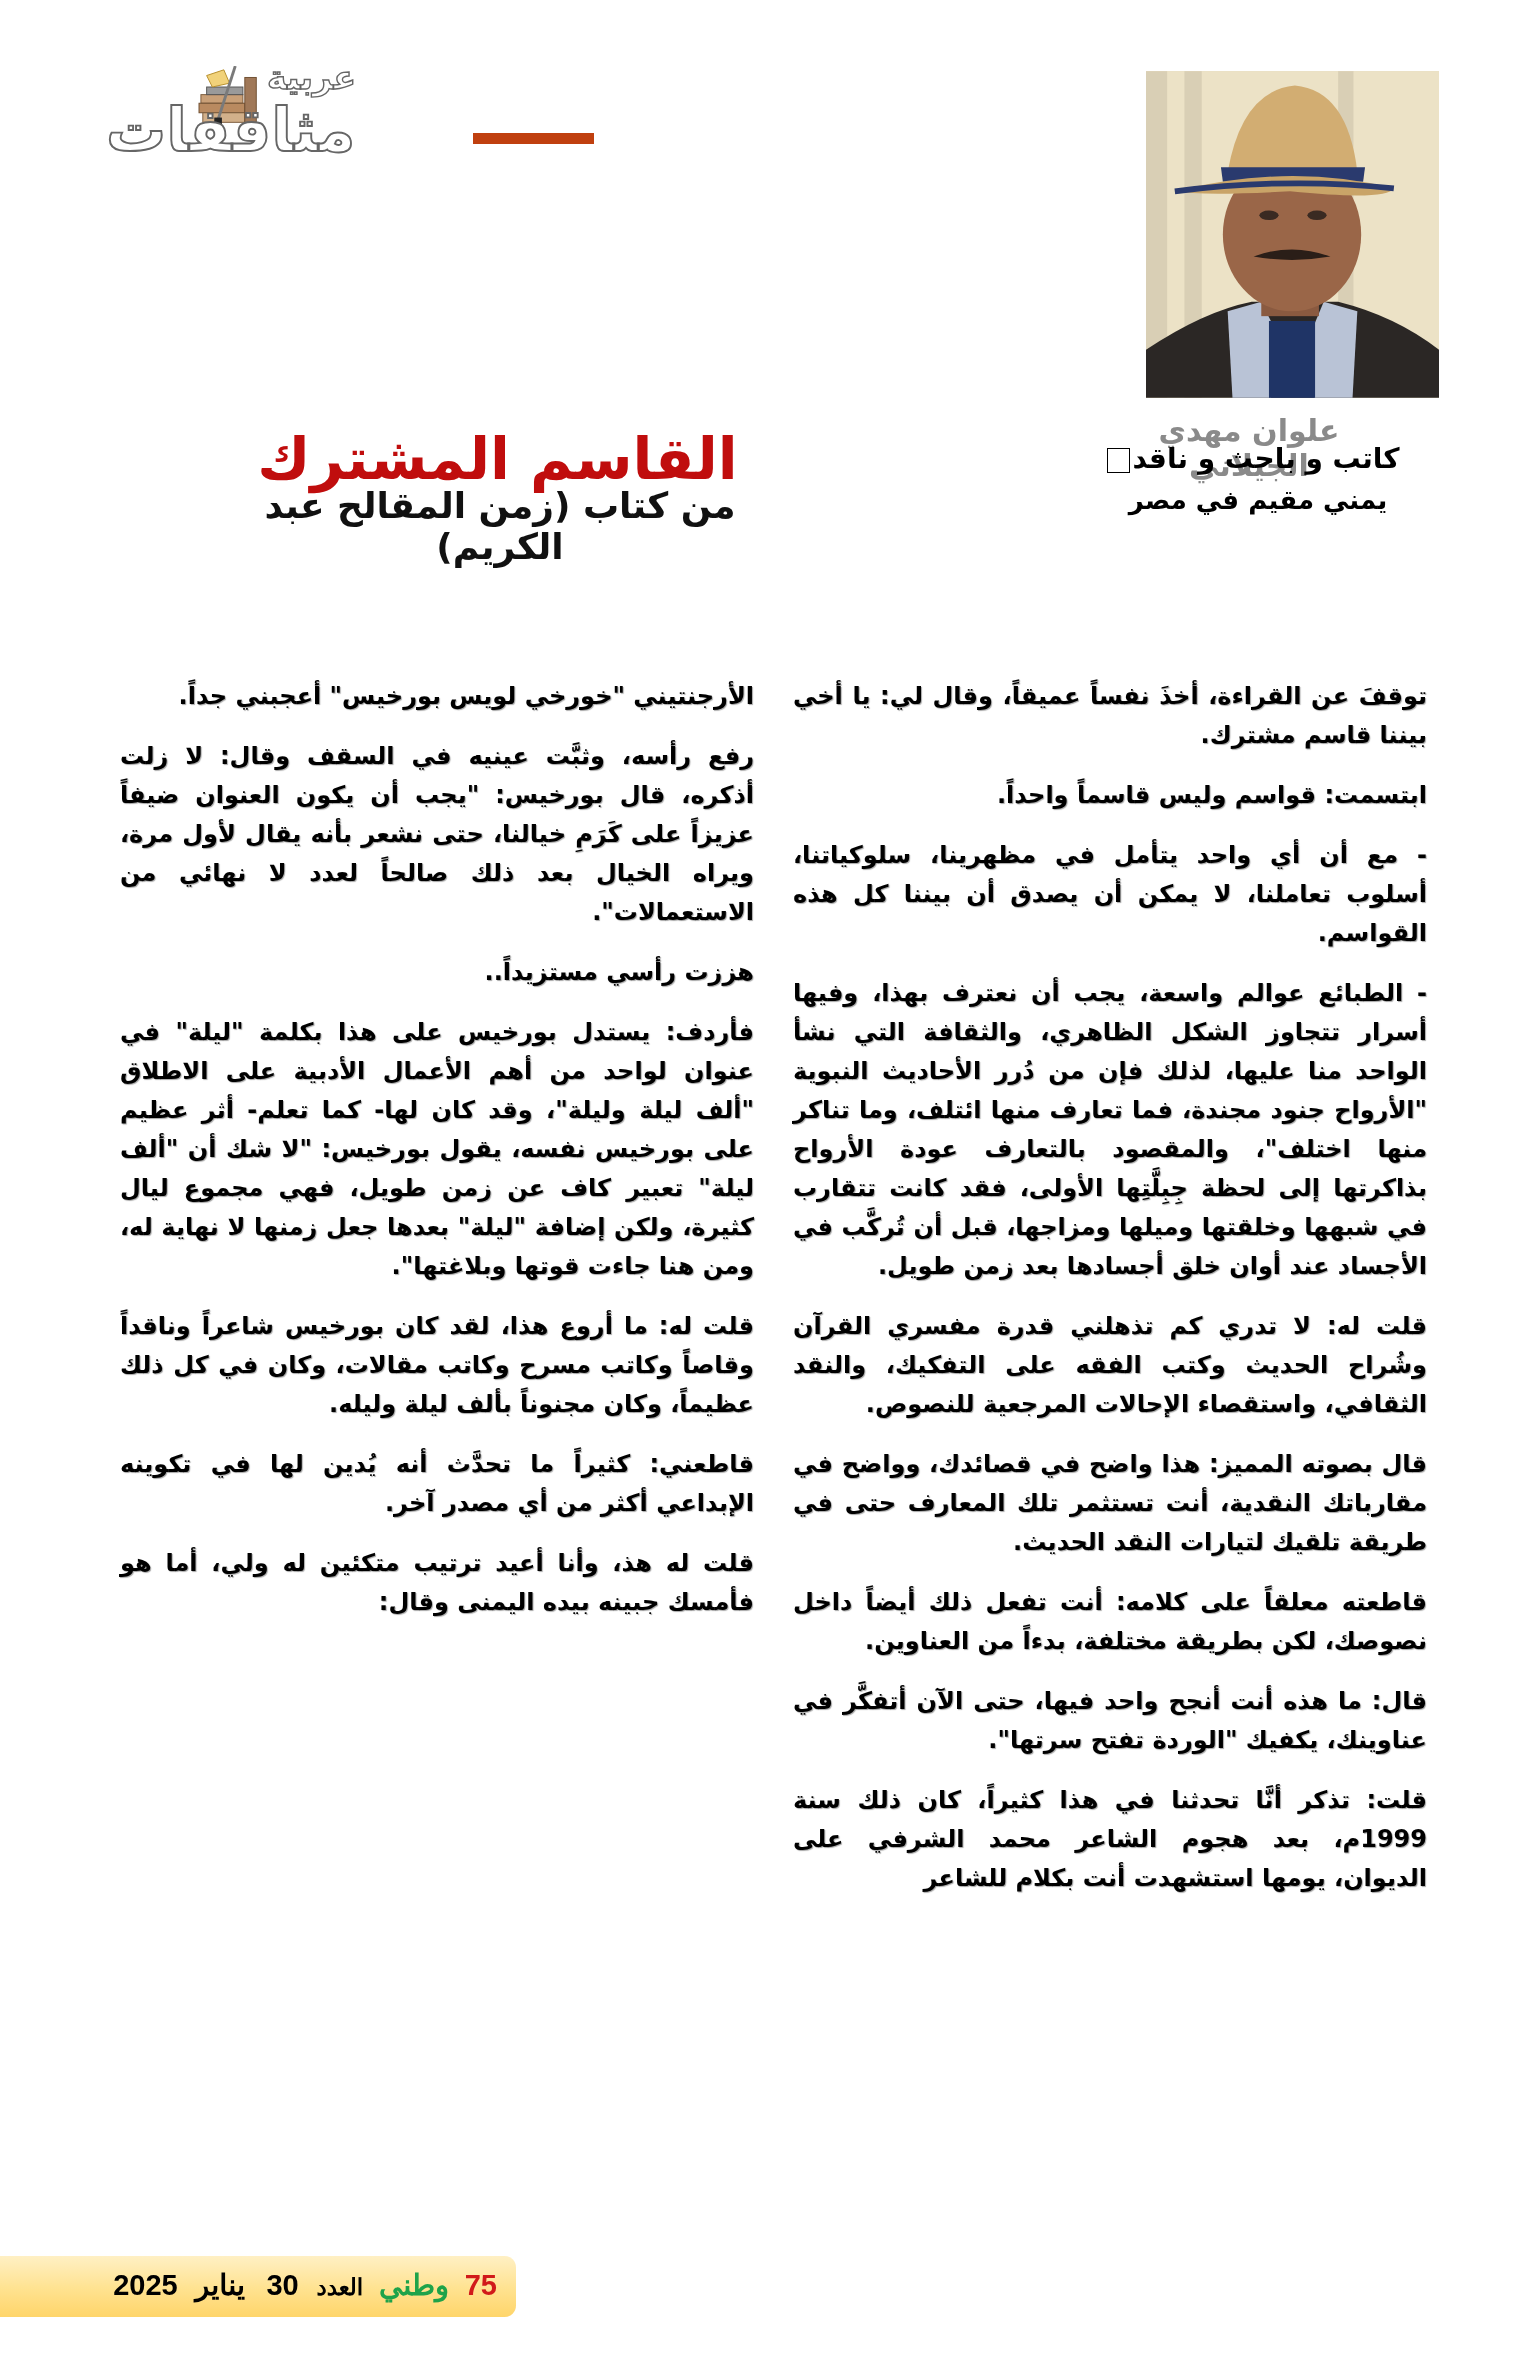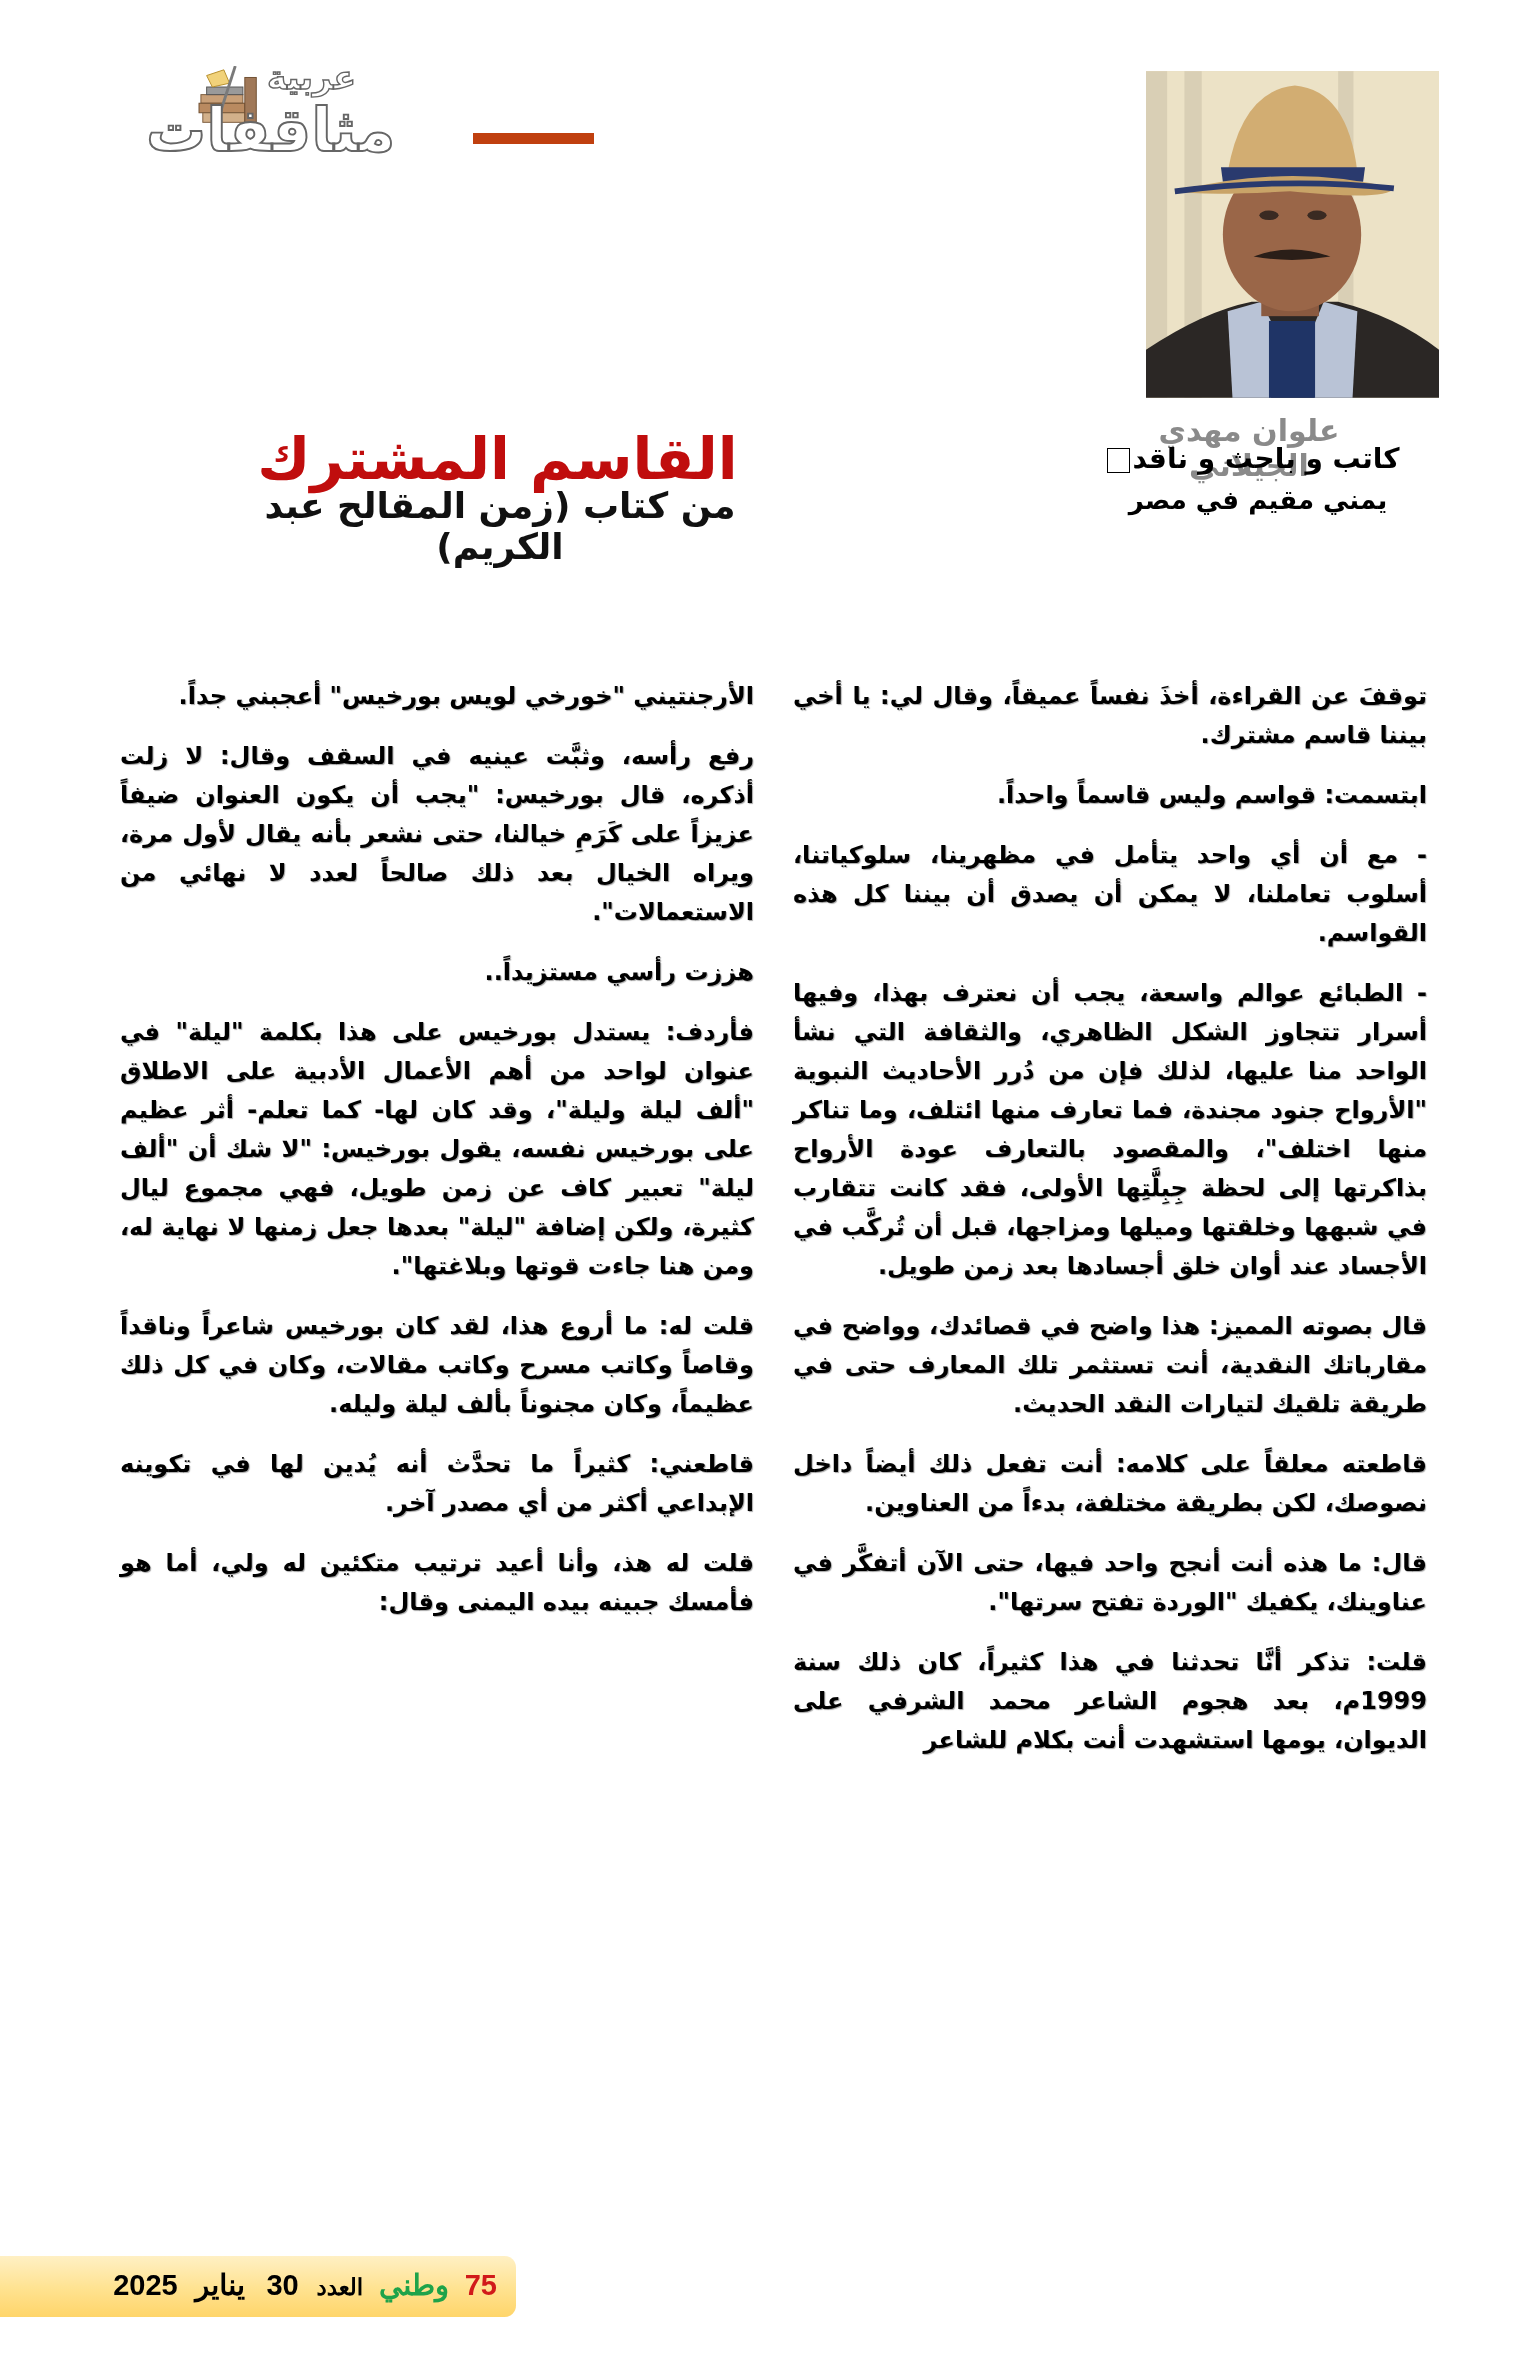--- a/index.html
+++ b/index.html
@@ -3,21 +3,21 @@
 <meta charset="utf-8">
 <style>
   html, body { margin: 0; padding: 0; background: #ffffff; }
   body { width: 1537px; height: 2374px; position: relative; overflow: hidden;
          font-family: "DejaVu Sans", "Liberation Sans", sans-serif; color: #000; }
 
   
   .logo { position: absolute; left: 106px; top: 58px; width: 538px; height: 96px; }
   .logo .brand-main { position: absolute; left: 0; top: 37px; font-size: 60px; font-weight: bold;
         color: #fff; -webkit-text-stroke: 1.9px #666; letter-spacing: 3.8px; direction: rtl;
-        font-family: "DejaVu Sans", sans-serif; margin-left: 40px; }
+        font-family: "DejaVu Sans", sans-serif; }
   .logo .brand-sub { position: absolute; left: 161px; top: 0; font-size: 33px; font-weight: bold;
         color: #fff; -webkit-text-stroke: 1.4px #666; direction: rtl;
         font-family: "DejaVu Sans", sans-serif; }
   .logo .books { position: absolute; left: 91px; top: 7.7px; width: 67px; height: 63px; }
   .logo .bar { position: absolute; left: 367px; top: 75px; width: 121px; height: 10.6px; background: #c0400f; }
 
   
   .photo { position: absolute; left: 1146px; top: 71px; width: 293px; height: 327px;
            background: #e9dfc4; overflow: hidden; }
   .author-name { position: absolute; left: 1105px; top: 413px; width: 288px; text-align: center;
@@ -109,20 +109,21 @@
 <div class="author-loc">يمني مقيم في مصر</div>
 
 <h1 class="title" style="margin:12px">القاسم المشترك</h1>
 <h2 class="subtitle" style="margin:0">من كتاب (زمن المقالح عبد الكريم)</h2>
 
 <div class="col col-right">
   <p>توقفَ عن القراءة، أخذَ نفساً عميقاً، وقال لي: يا أخي بيننا قاسم مشترك.</p>
   <p>ابتسمت: قواسم وليس قاسماً واحداً.</p>
   <p>- مع أن أي واحد يتأمل في مظهرينا، سلوكياتنا، أسلوب تعاملنا، لا يمكن أن يصدق أن بيننا كل هذه القواسم.</p>
   <p>- الطبائع عوالم واسعة، يجب أن نعترف بهذا، وفيها أسرار تتجاوز الشكل الظاهري، والثقافة التي نشأ الواحد منا عليها، لذلك فإن من دُرر الأحاديث النبوية "الأرواح جنود مجندة، فما تعارف منها ائتلف، وما تناكر منها اختلف"، والمقصود بالتعارف عودة الأرواح بذاكرتها إلى لحظة جِبِلَّتِها الأولى، فقد كانت تتقارب في شبهها وخلقتها وميلها ومزاجها، قبل أن تُركَّب في الأجساد عند أوان خلق أجسادها بعد زمن طويل.</p>
+  <p> قلت له: لا تدري كم تذهلني قدرة مفسري القرآن وشُراح الحديث وكتب الفقه على التفكيك، والنقد الثقافي، واستقصاء الإحالات المرجعية للنصوص.</p>
   <p>قال بصوته المميز: هذا واضح في قصائدك، وواضح في مقارباتك النقدية، أنت تستثمر تلك المعارف حتى في طريقة تلقيك لتيارات النقد الحديث.</p>
   <p>قاطعته معلقاً على كلامه: أنت تفعل ذلك أيضاً داخل نصوصك، لكن بطريقة مختلفة، بدءاً من العناوين.</p>
   <p>قال: ما هذه أنت أنجح واحد فيها، حتى الآن أتفكَّر في عناوينك، يكفيك "الوردة تفتح سرتها".</p>
   <p>قلت: تذكر أنَّا تحدثنا في هذا كثيراً، كان ذلك سنة 1999م، بعد هجوم الشاعر محمد الشرفي على الديوان، يومها استشهدت أنت بكلام للشاعر</p>
 </div>
 
 <div class="col col-left">
   <p>الأرجنتيني "خورخي لويس بورخيس" أعجبني جداً.</p>
   <p>رفع رأسه، وثبَّت عينيه في السقف وقال: لا زلت أذكره، قال بورخيس: "يجب أن يكون العنوان ضيفاً عزيزاً على كَرَمِ خيالنا، حتى نشعر بأنه يقال لأول مرة، ويراه الخيال بعد ذلك صالحاً لعدد لا نهائي من الاستعمالات".</p>
   <p>هززت رأسي مستزيداً..</p>

